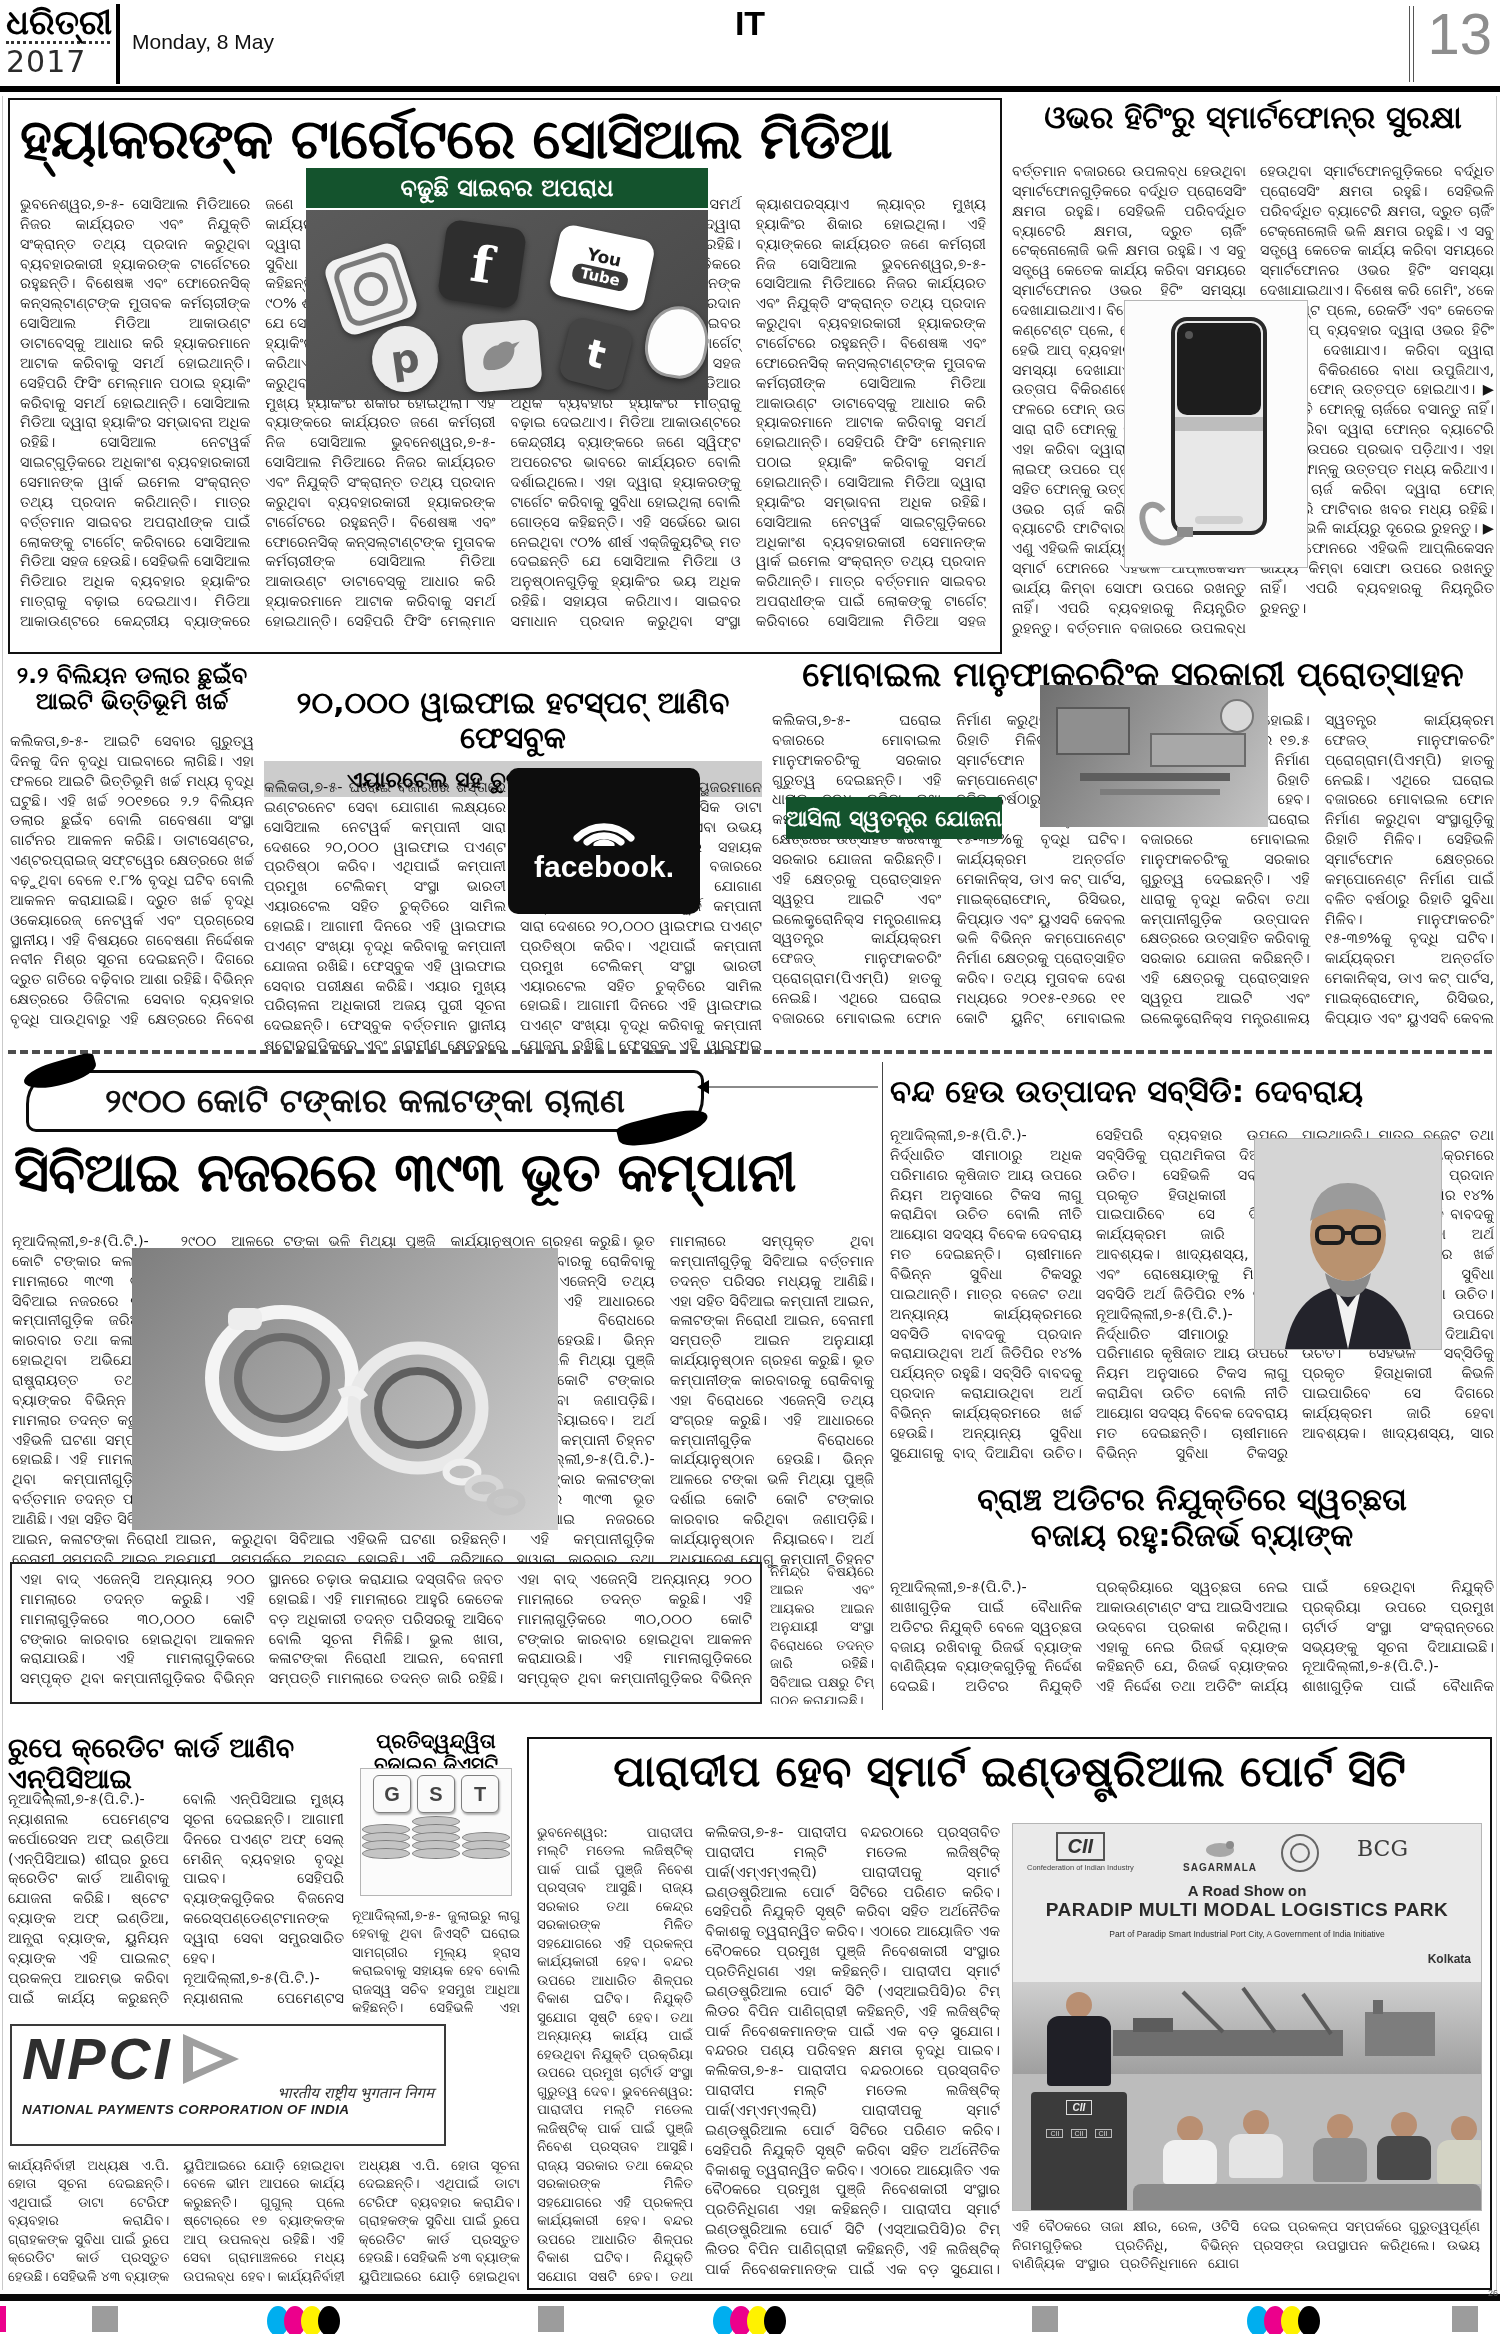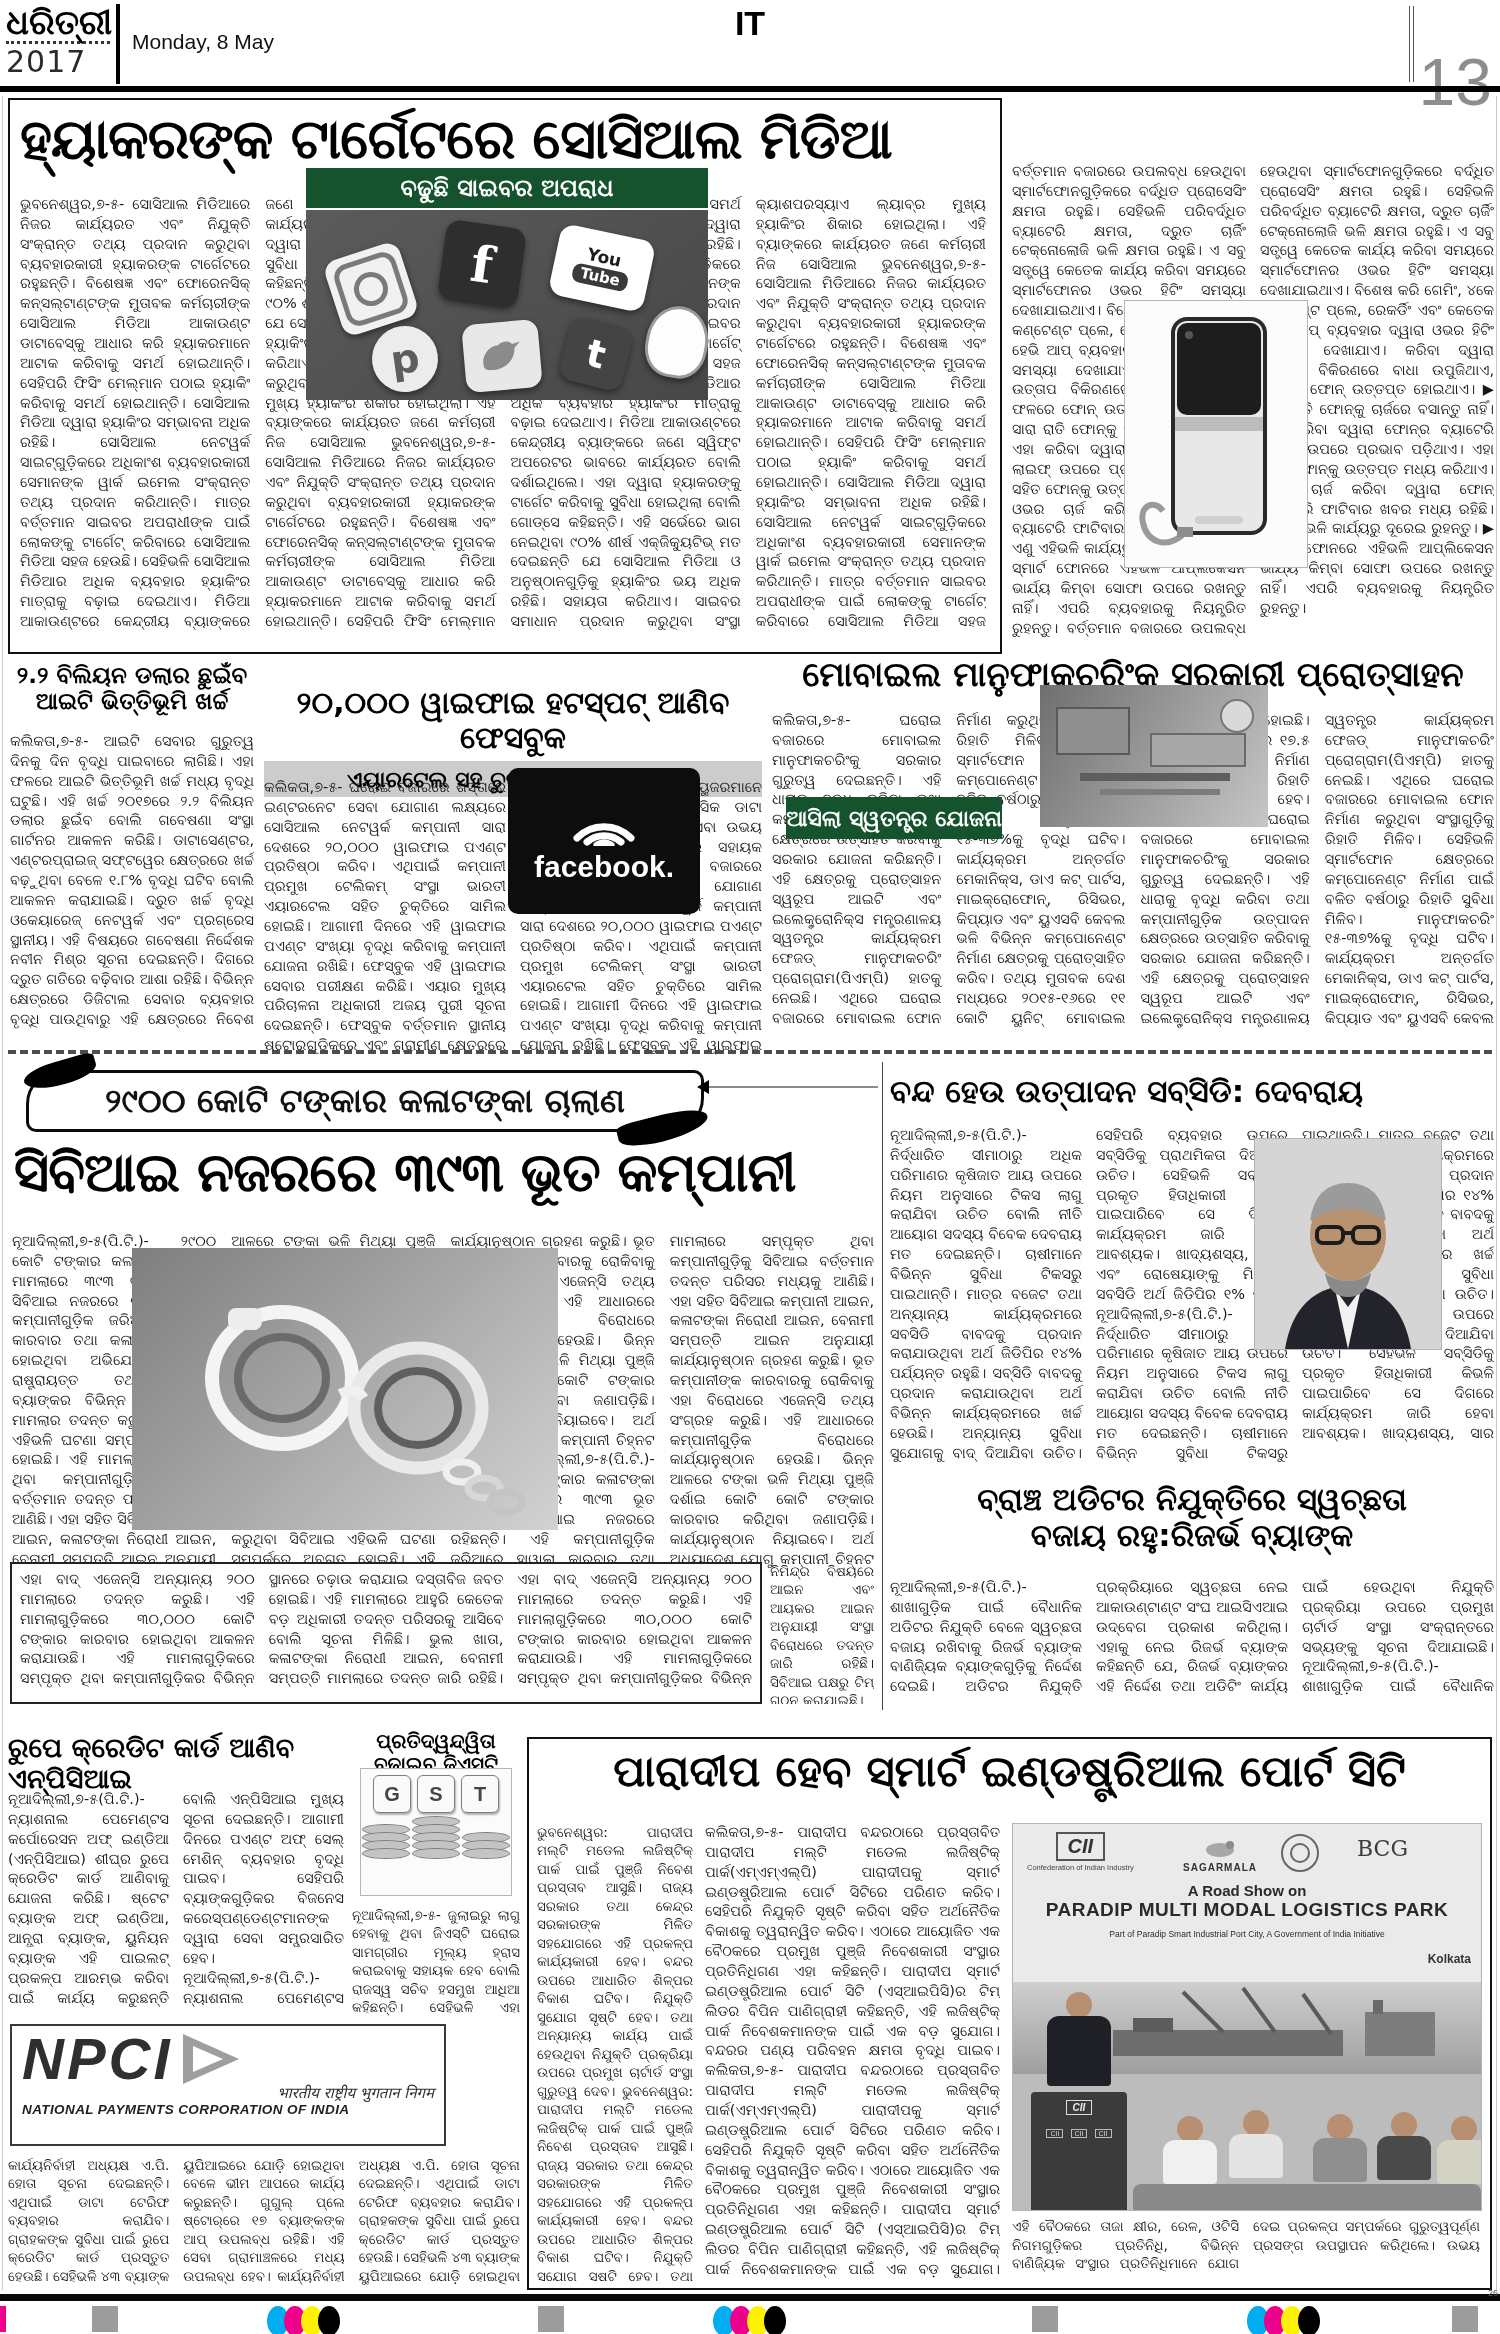--- a/index.html
+++ b/index.html
@@ -15,21 +15,21 @@
   .c4{column-count:4;column-gap:15px;column-fill:auto;}
   .edge{position:absolute;top:96px;bottom:44px;width:1px;background:#c9c9c9;}
   
   .masthead{position:absolute;left:6px;top:4px;width:104px;}
   .mast-logo{font-size:34px;font-weight:800;color:#000;border-bottom:3px dotted #333;line-height:1.1;}
   .mast-year{font-size:30px;color:#2b2b2b;letter-spacing:1px;}
   .head-bar{position:absolute;left:116px;top:4px;width:4px;height:80px;background:#000;}
   .head-date{position:absolute;left:132px;top:30px;font-size:21px;color:#111;}
   .head-section{position:absolute;left:0;top:4px;width:100%;text-align:center;font-size:34px;font-weight:800;color:#000;}
   .pageno-rule{position:absolute;right:86px;top:6px;width:3px;height:76px;border-left:1px solid #555;border-right:1px solid #555;}
-  .pageno{position:absolute;right:8px;top:0px;font-size:66px;color:#8d8d8d;margin-top:44px;}
+  .pageno{position:absolute;right:8px;top:0px;font-size:58px;color:#8d8d8d;}
   .head-rule{position:absolute;left:0;top:86px;width:1500px;height:6px;background:#000;}
   
   .blackbar{background:#14532d;color:#fff;font-weight:700;display:flex;align-items:center;justify-content:center;}
   .graybar{background:#ccc;color:#000;font-weight:700;display:flex;align-items:center;justify-content:center;}
   
   .ribbon{position:absolute;border:3px solid #0b0b0b;border-radius:34px 10px 34px 10px;background:#fff;
           display:flex;align-items:center;justify-content:center;font-weight:700;}
   .ribbon:before{content:"";position:absolute;left:-6px;top:-12px;width:74px;height:24px;background:#000;
                  border-radius:50% 20% 50% 60%;transform:rotate(-16deg);}
   .ribbon:after{content:"";position:absolute;right:-8px;bottom:-12px;width:92px;height:26px;background:#000;
@@ -100,20 +100,21 @@
               <path d="M4 28 C2 18 10 8 20 8 C24 4 32 4 34 8 L42 6 L36 12 C36 24 24 34 10 32 C6 32 4 30 4 28 Z" fill="#8b8b8b"></path>
             </svg>
         </div>
         <div class="tile" style="left:258px;top:112px;width:64px;height:64px;background:#444;color:#fff;font-size:38px;font-weight:700;transform:rotate(14deg);">t</div>
         <div class="tile" style="left:340px;top:96px;width:56px;height:66px;background:#fdfdfd;border:3px solid #9a9a9a;border-radius:50% 50% 42% 42%;transform:rotate(10deg);"></div>
       </div>
     </div>
   </div>
 
   <div class="abs" style="left:1012px;top:100px;width:482px;height:548px;">
+    <div class="hl" style="font-size:31px;text-align:center;">ଓଭର ହିଟିଂରୁ ସ୍ମାର୍ଟଫୋନ୍‌ର ସୁରକ୍ଷା</div>
     <div class="bt c2 abs" style="left:0;top:62px;width:482px;height:482px;">
       <span>ବର୍ତ୍ତମାନ ବଜାରରେ ଉପଲବ୍ଧ ହେଉଥିବା ସ୍ମାର୍ଟଫୋନଗୁଡ଼ିକରେ ବର୍ଦ୍ଧିତ ପ୍ରୋସେସିଂ କ୍ଷମତା ରହୁଛି। ସେହିଭଳି ପରିବର୍ଦ୍ଧିତ ବ୍ୟାଟେରି କ୍ଷମତା, ଦ୍ରୁତ ଚାର୍ଜିଂ ଟେକ୍ନୋଲୋଜି ଭଳି କ୍ଷମତା ରହୁଛି। ଏ ସବୁ ସତ୍ତ୍ୱେ କେତେକ କାର୍ଯ୍ୟ କରିବା ସମୟରେ ସ୍ମାର୍ଟଫୋନର ଓଭର ହିଟିଂ ସମସ୍ୟା ଦେଖାଯାଇଥାଏ। ବିଶେଷ କରି ଗେମିଂ, ୪କେ କଣ୍ଟେଣ୍ଟ ପ୍ଲେ, ରେକର୍ଡିଂ ଏବଂ କେତେକ ହେଭି ଆପ୍ ବ୍ୟବହାର ଦ୍ୱାରା ଓଭର ହିଟିଂ ସମସ୍ୟା ଦେଖାଯାଏ। କରିବା ଦ୍ୱାରା ଉତ୍ତାପ ବିକିରଣରେ ବାଧା ଉପୁଜିଥାଏ, ଫଳରେ ଫୋନ୍ ଉତ୍ତପ୍ତ ହୋଇଥାଏ। ▶ ସାରା ରାତି ଫୋନ୍‌କୁ ଚାର୍ଜରେ ବସାନ୍ତୁ ନାହିଁ। ଏହା କରିବା ଦ୍ୱାରା ଫୋନ୍‌ର ବ୍ୟାଟେରି ଲାଇଫ୍ ଉପରେ ପ୍ରଭାବ ପଡ଼ିଥାଏ। ଏହା ସହିତ ଫୋନ୍‌କୁ ଉତ୍ତପ୍ତ ମଧ୍ୟ କରିଥାଏ। ଓଭର ଚାର୍ଜ କରିବା ଦ୍ୱାରା ଫୋନ୍ ବ୍ୟାଟେରି ଫାଟିବାର ଖବର ମଧ୍ୟ ରହିଛି। ଏଣୁ ଏହିଭଳି କାର୍ଯ୍ୟରୁ ଦୂରେଇ ରୁହନ୍ତୁ। ▶ ସ୍ମାର୍ଟ ଫୋନରେ ଏହିଭଳି ଆପ୍ଲିକେସନ ଭାର୍ଯ୍ୟ କିମ୍ବା ସୋଫା ଉପରେ ରଖନ୍ତୁ ନାହିଁ। ଏପରି ବ୍ୟବହାରକୁ ନିୟନ୍ତ୍ରିତ ରୁହନ୍ତୁ। ବର୍ତ୍ତମାନ ବଜାରରେ ଉପଲବ୍ଧ ହେଉଥିବା ସ୍ମାର୍ଟଫୋନଗୁଡ଼ିକରେ ବର୍ଦ୍ଧିତ ପ୍ରୋସେସିଂ କ୍ଷମତା ରହୁଛି। ସେହିଭଳି ପରିବର୍ଦ୍ଧିତ ବ୍ୟାଟେରି କ୍ଷମତା, ଦ୍ରୁତ ଚାର୍ଜିଂ ଟେକ୍ନୋଲୋଜି ଭଳି କ୍ଷମତା ରହୁଛି। ଏ ସବୁ ସତ୍ତ୍ୱେ କେତେକ କାର୍ଯ୍ୟ କରିବା ସମୟରେ ସ୍ମାର୍ଟଫୋନର ଓଭର ହିଟିଂ ସମସ୍ୟା ଦେଖାଯାଇଥାଏ। ବିଶେଷ କରି ଗେମିଂ, ୪କେ କଣ୍ଟେଣ୍ଟ ପ୍ଲେ, ରେକର୍ଡିଂ ଏବଂ କେତେକ ହେଭି ଆପ୍ ବ୍ୟବହାର ଦ୍ୱାରା ଓଭର ହିଟିଂ ସମସ୍ୟା ଦେଖାଯାଏ। କରିବା ଦ୍ୱାରା ଉତ୍ତାପ ବିକିରଣରେ ବାଧା ଉପୁଜିଥାଏ, ଫଳରେ ଫୋନ୍ ଉତ୍ତପ୍ତ ହୋଇଥାଏ। ▶ ସାରା ରାତି ଫୋନ୍‌କୁ ଚାର୍ଜରେ ବସାନ୍ତୁ ନାହିଁ। ଏହା କରିବା ଦ୍ୱାରା ଫୋନ୍‌ର ବ୍ୟାଟେରି ଲାଇଫ୍ ଉପରେ ପ୍ରଭାବ ପଡ଼ିଥାଏ। ଏହା ସହିତ ଫୋନ୍‌କୁ ଉତ୍ତପ୍ତ ମଧ୍ୟ କରିଥାଏ। ଓଭର ଚାର୍ଜ କରିବା ଦ୍ୱାରା ଫୋନ୍ ବ୍ୟାଟେରି ଫାଟିବାର ଖବର ମଧ୍ୟ ରହିଛି। ଏଣୁ ଏହିଭଳି କାର୍ଯ୍ୟରୁ ଦୂରେଇ ରୁହନ୍ତୁ। ▶ ସ୍ମାର୍ଟ ଫୋନରେ ଏହିଭଳି ଆପ୍ଲିକେସନ ଭାର୍ଯ୍ୟ କିମ୍ବା ସୋଫା ଉପରେ ରଖନ୍ତୁ ନାହିଁ। ଏପରି ବ୍ୟବହାରକୁ ନିୟନ୍ତ୍ରିତ ରୁହନ୍ତୁ।</span>
     </div>
     <div class="imgframe abs" style="left:112px;top:200px;width:182px;height:266px;">
       <svg width="182" height="266" viewBox="0 0 182 266">
         <rect x="0" y="0" width="182" height="266" fill="#fcfcfc"></rect>
         <rect x="48" y="18" width="92" height="214" rx="14" fill="#e8e8e8" stroke="#2a2a2a" stroke-width="4"></rect>
         <rect x="52" y="22" width="84" height="92" rx="10" fill="#1d1d1d"></rect>
         <circle cx="64" cy="34" r="4" fill="#555"></circle>
         <rect x="50" y="116" width="88" height="14" fill="#bdbdbd"></rect>

